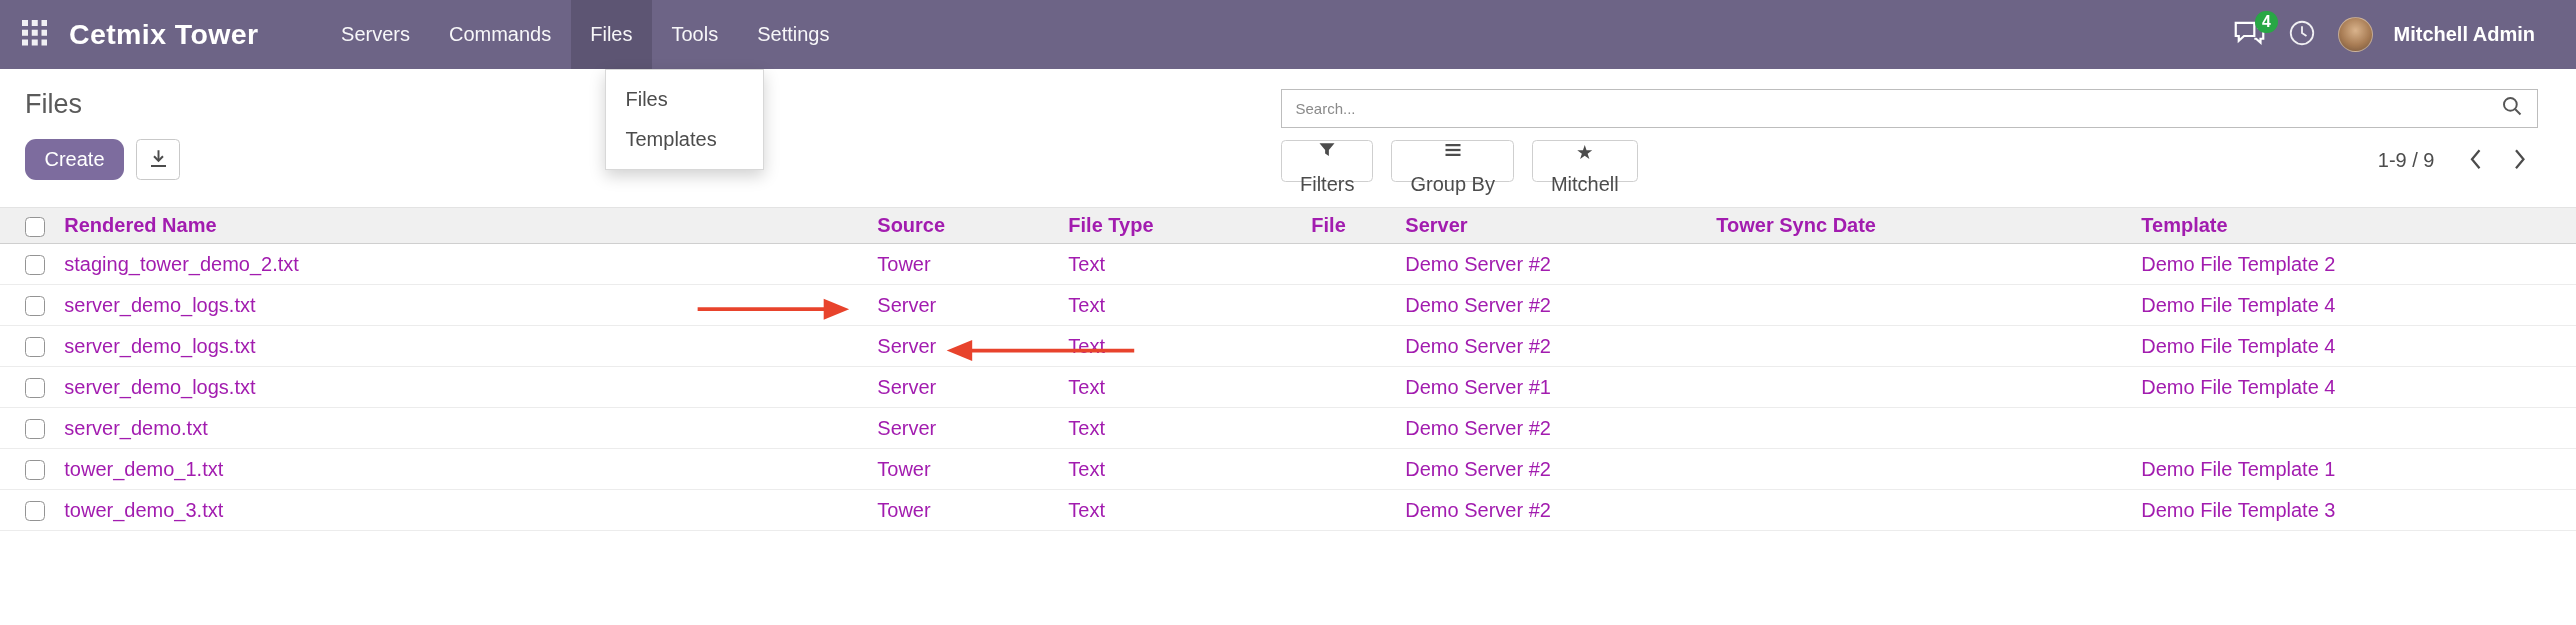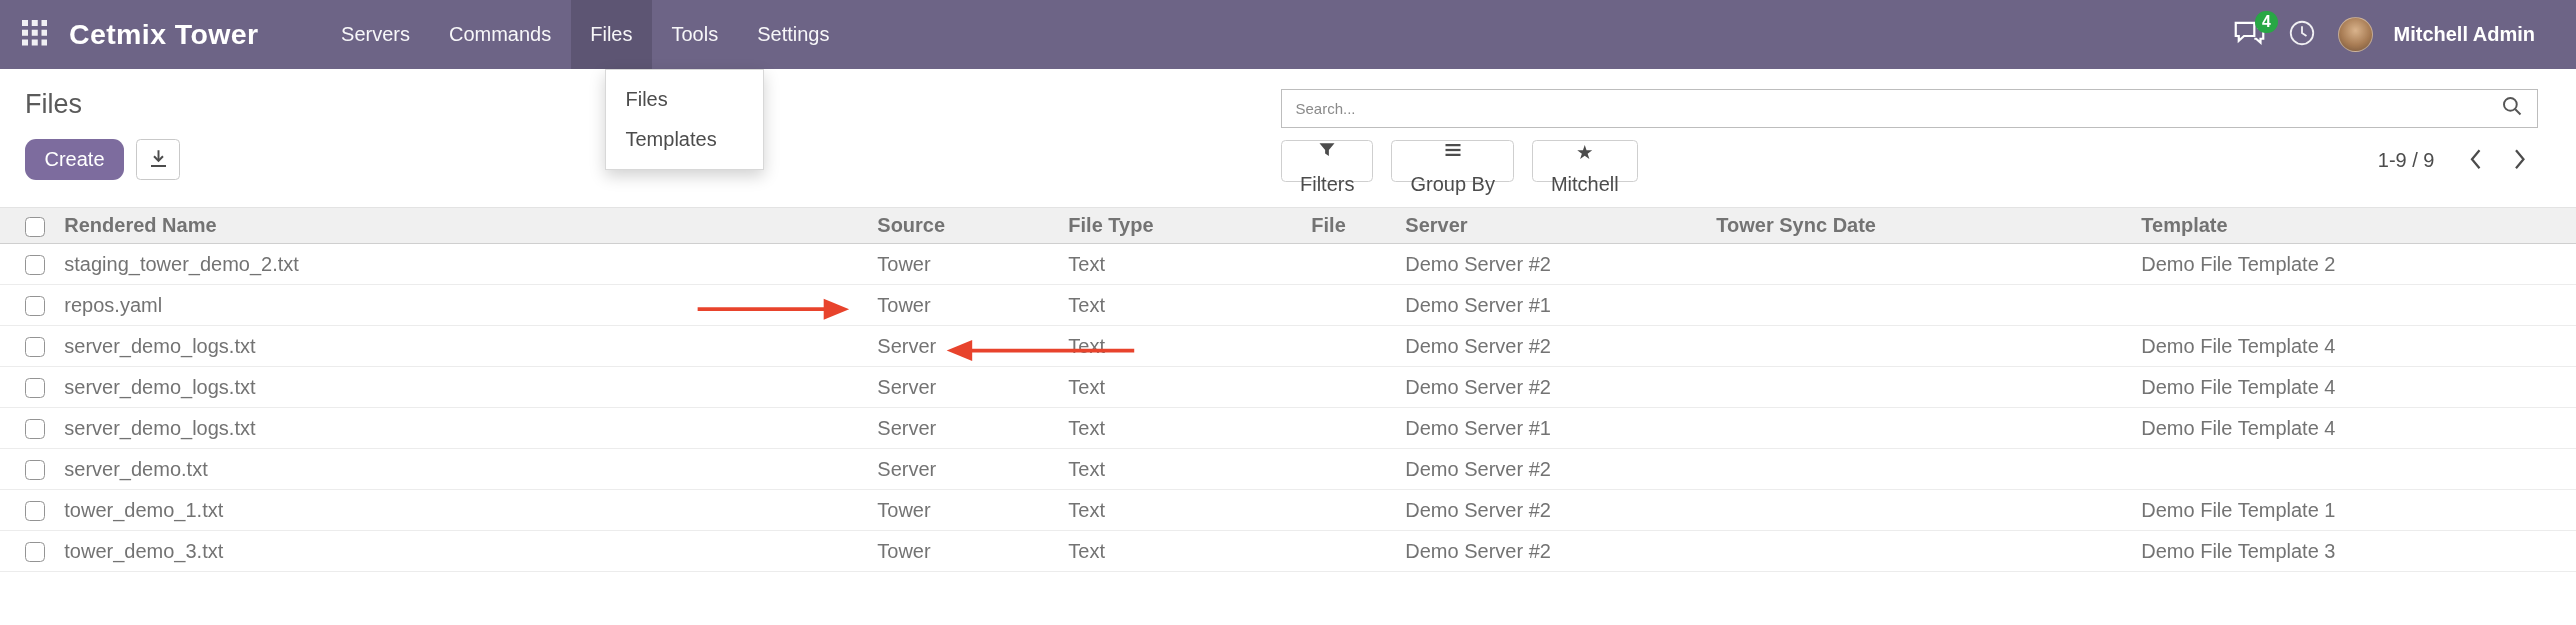--- a/index.html
+++ b/index.html
@@ -66,21 +66,21 @@
   .btn-light {
     height:42px; background:#fff; border:0.8px solid #cfcfcf; border-radius:4.5px;
     font-size:20px; color:#4c4c4c; font-family:inherit; padding:0 18px;
     display:flex; align-items:center; gap:9.8px; cursor:pointer; white-space:nowrap;flex-direction:column;
   }
   .pager { margin-left:auto; display:flex; align-items:center; gap:6px; }
   .pager-range { font-size:20px; color:#4c4c4c; margin-right:16.5px; cursor:pointer; }
   .pager-btn { background:none; border:none; padding:4.5px 12px; cursor:pointer; display:flex; align-items:center; }
 
   
-  table { width:2576px; table-layout:fixed; border-collapse:collapse; font-size:20px; color:#737373; }
+  table { width:2576px; table-layout:fixed; border-collapse:collapse; font-size:20px; color:#a21caf; }
   thead th {
     background:#f0f0f0; text-align:left; font-weight:bold; height:36px;
     padding:0 0 0 11.3px; border-top:0.8px solid #e3e3e3; border-bottom:0.8px solid #cfcfcf;
     position:relative; white-space:nowrap; overflow:hidden; cursor:pointer;
   }
   thead th.col-check, tbody td.col-check { padding-left:25px; cursor:default; }
   tbody td { height:41px; padding:0 0 0 11.3px; border-bottom:0.8px solid #ececec; white-space:nowrap; overflow:hidden; }
   tbody tr { cursor:pointer; }
   .checkbox {
     width:20px; height:20px; border:1.5px solid #949494; border-radius:4.5px;
@@ -248,30 +248,20 @@
     <td>staging_tower_demo_2.txt</td>
     <td>Tower</td>
     <td>Text</td>
     <td></td>
     <td>Demo Server #2</td>
     <td></td>
     <td>Demo File Template 2</td>
   </tr>
       <tr class="data-row">
     <td class="col-check"><span class="checkbox"></span></td>
-    <td>repos.yaml</td>
-    <td>Tower</td>
-    <td>Text</td>
-    <td></td>
-    <td>Demo Server #1</td>
-    <td></td>
-    <td></td>
-  </tr>
-      <tr class="data-row">
-    <td class="col-check"><span class="checkbox"></span></td>
     <td>server_demo_logs.txt</td>
     <td>Server</td>
     <td>Text</td>
     <td></td>
     <td>Demo Server #2</td>
     <td></td>
     <td>Demo File Template 4</td>
   </tr>
       <tr class="data-row">
     <td class="col-check"><span class="checkbox"></span></td>

